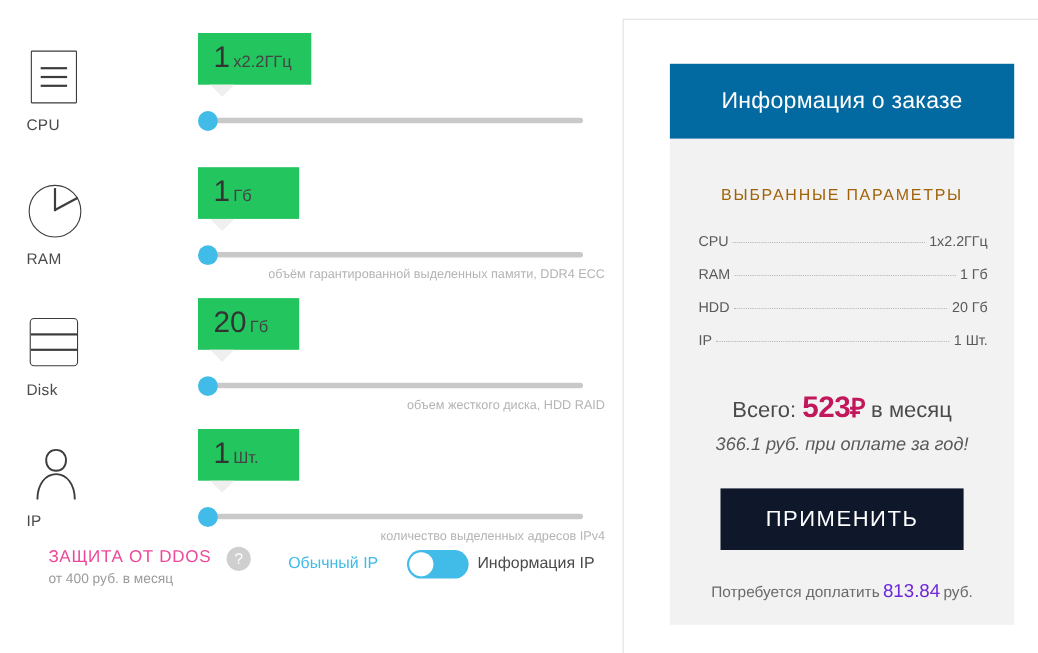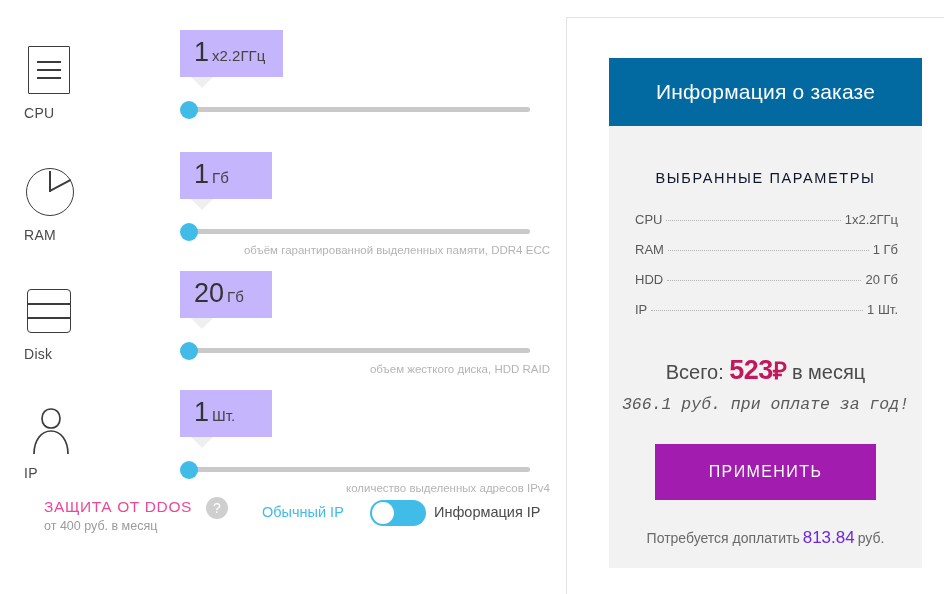--- a/index.html
+++ b/index.html
@@ -128,21 +128,21 @@
   
   .slider-block {
     position: absolute;
     left: 180px;
     top: 0;
     width: 360px;
   }
   .bubble {
     position: relative;
     display: inline-block;
-    background: #c4b5fd;
+    background: #22c55e;
     padding: 7px 18px 9px 14px;
     min-width: 60px;
     white-space: nowrap;
   }
   .bubble .big {
     font-size: 27px;
     color: #333333;
     font-weight: 400;
     vertical-align: baseline;
   }
@@ -291,21 +291,21 @@
     font-size: 21px;
     line-height: 68px;
     text-align: center;
     letter-spacing: 0.2px;
   }
   #params-title {
     margin-top: 44px;
     text-align: center;
     font-size: 14.5px;
     letter-spacing: 1.6px;
-    color: #0f172a;
+    color: #a16207;
   }
   #params-list {
     margin: 26px 24px 0 26px;
   }
   .param-row {
     display: flex;
     align-items: baseline;
     font-size: 13px;
     color: #5a5a5a;
     margin-bottom: 15px;
@@ -332,30 +332,29 @@
     font-weight: 700;
     letter-spacing: -0.5px;
   }
   #total-price .rub { font-size: 24px; }
   #yearly-line {
     margin-top: 9px;
     text-align: center;
     font-size: 16.5px;
     font-style: italic;
     color: #5a5a5a;
-    font-family: Liberation Mono, monospace;
   }
   #apply-button {
     display: block;
     margin: 30px auto 0 auto;
     width: 221px;
     height: 56px;
-    background: #a21caf;
+    background: #0f172a;
     color: #ffffff;
-    font-size: 16px;
+    font-size: 20px;
     letter-spacing: 1.4px;
     border: none;
     cursor: pointer;
     font-family: "Liberation Sans", sans-serif;
   }
   #surcharge-line {
     margin-top: 28px;
     text-align: center;
     font-size: 14px;
     color: #6a6a6a;

